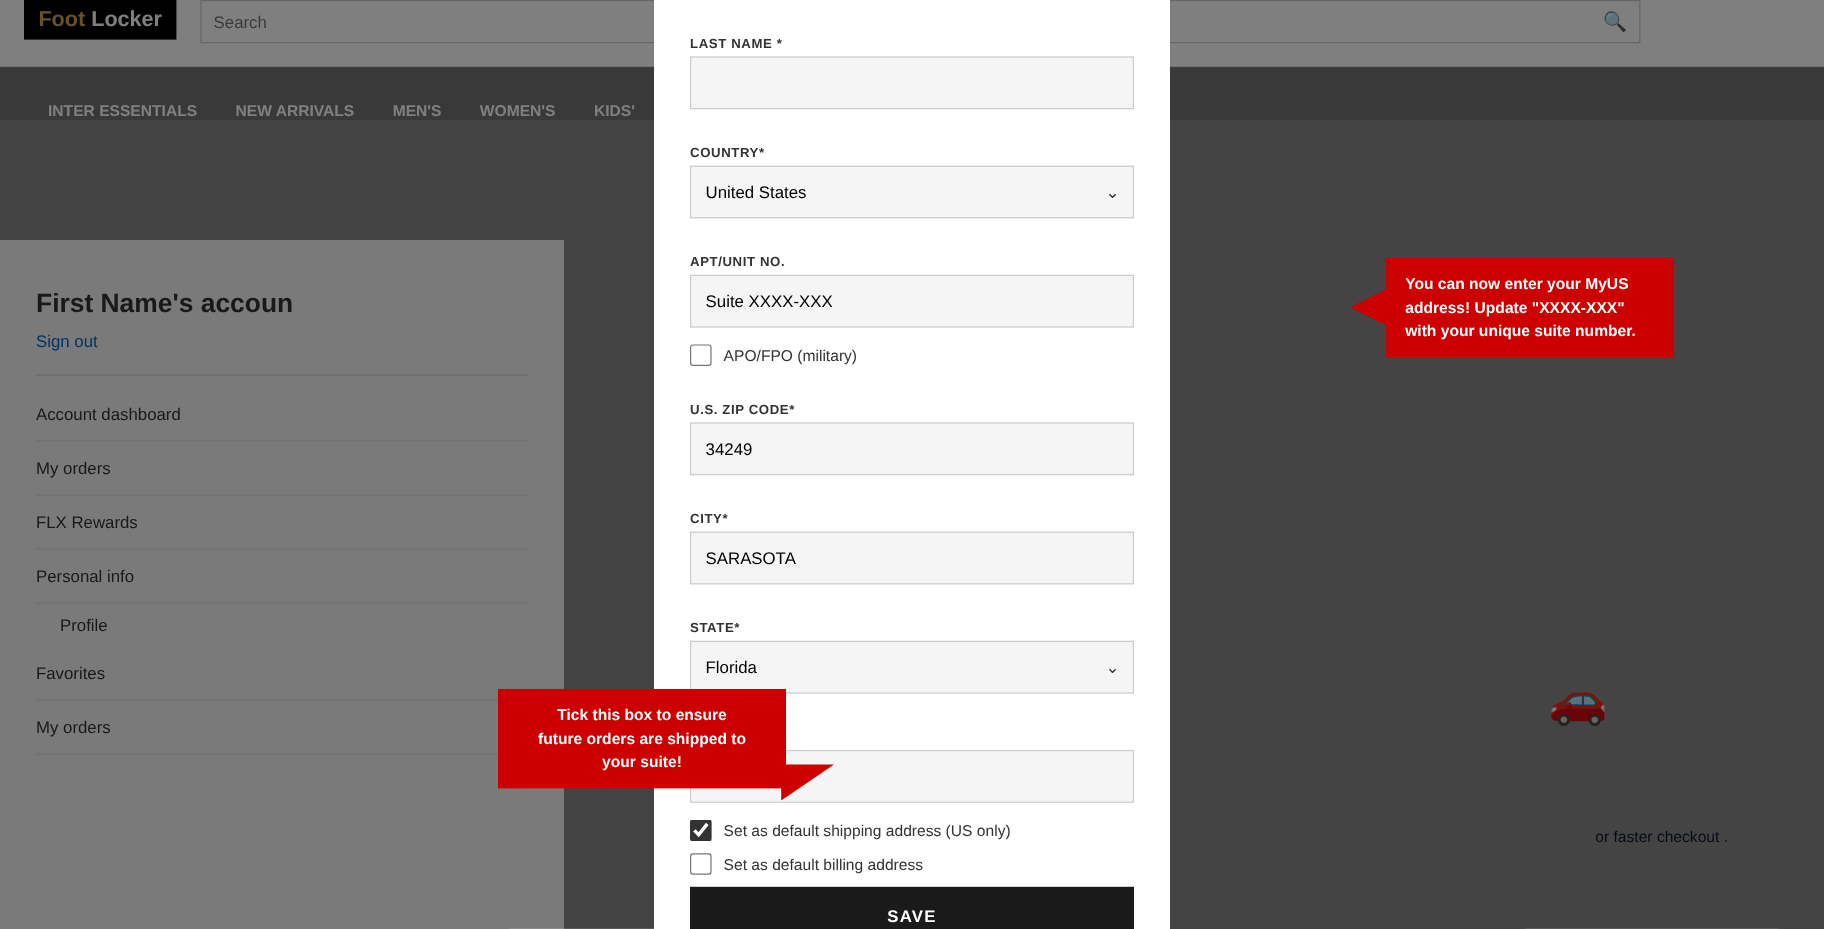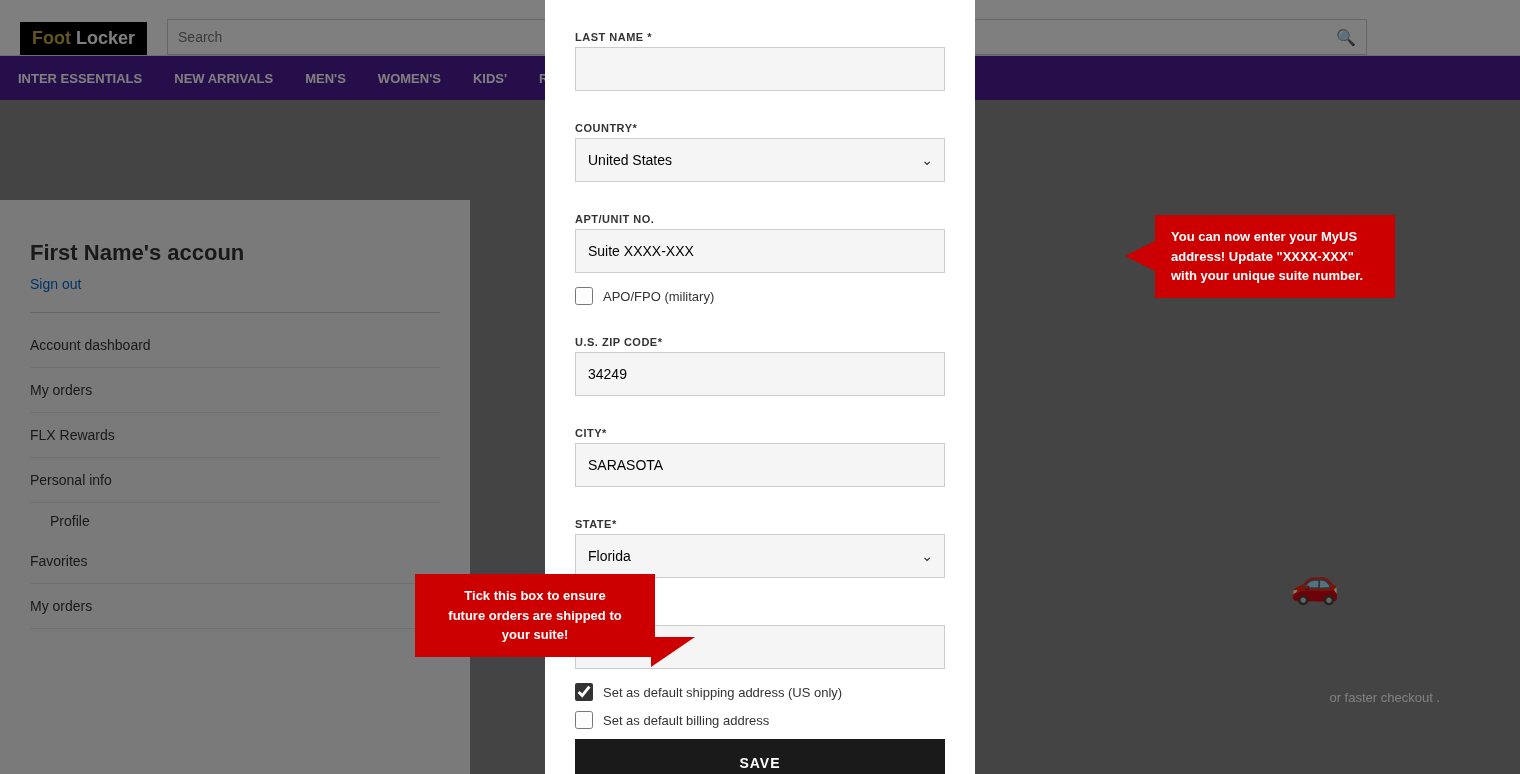--- a/index.html
+++ b/index.html
@@ -2,21 +2,21 @@
 <html><head>
   <meta charset="utf-8">
   <style>
     * { box-sizing: border-box; margin: 0; padding: 0; }
     body { font-family: Arial, sans-serif; background: #888; min-height: 774px; overflow: hidden; position: relative; }
 
     
     .header {
       background: #fff;
       display: flex;
-      align-items: flex-end;
+      align-items: flex-start;
       padding: 0 20px;
       height: 56px;
       border-bottom: 1px solid #ddd;
       position: relative;
       z-index: 1;
     }
     .logo {
       background: #000;
       color: #fff;
       font-weight: bold;
@@ -37,25 +37,25 @@
     }
     .search-bar input {
       border: none;
       outline: none;
       width: 100%;
       font-size: 14px;
     }
 
     
     .nav {
-      background: #4c1d95;
+      background: #737373;
       display: flex;
-      align-items: center;
+      align-items: flex-end;
       height: 44px;
-      padding: 0 2px;
+      padding: 0 24px;
       position: relative;
       z-index: 1;
     }
     .nav-item {
       color: #fff;
       font-size: 13px;
       font-weight: bold;
       padding: 0 16px;
       cursor: pointer;
       white-space: nowrap;
@@ -288,21 +288,21 @@
       top: 460px;
       font-size: 40px;
       color: #999;
       z-index: 5;
     }
 
     .faster-checkout-text {
       position: absolute;
       right: 80px;
       top: 590px;
-      color: #ffffff;
+      color: #0f172a;
       font-size: 13px;
       z-index: 5;
     }
   </style>
 </head>
 <body>
 
 <div class="header">
   <div class="logo">
     <span>Foot</span> Locker

